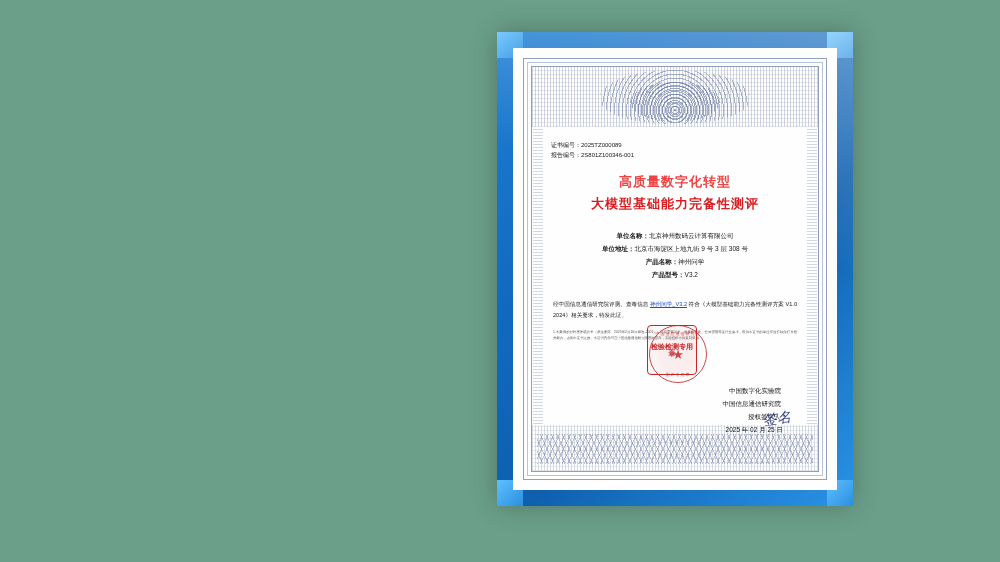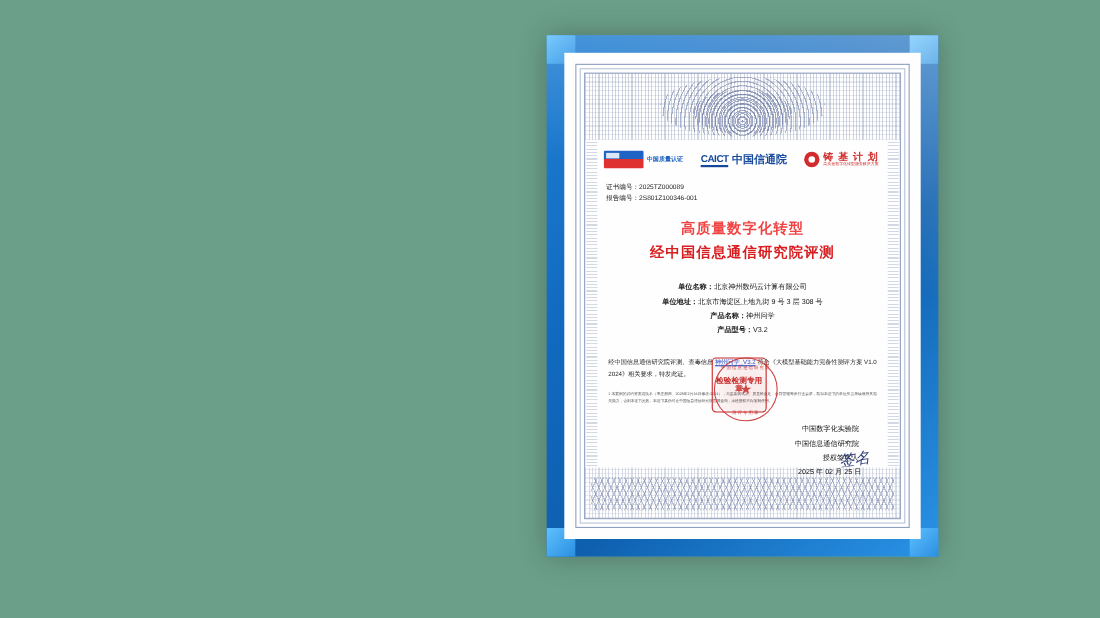--- a/index.html
+++ b/index.html
@@ -345,50 +345,33 @@
     <div class="guilloche-top"></div>
     <div class="rosette"></div>
     <div class="rosette2"></div>
     <div class="side-fill-l"></div>
     <div class="side-fill-r"></div>
     <div class="guilloche-bottom"></div>
     <div class="wave-bottom"></div>
 
     <div class="content">
 
-      <div class="logos">
-        <div class="logo-left">
-          <div class="logo-flag"></div>
-          <div class="logo-left-text">中国质量认证</div>
-        </div>
-        <div class="logo-mid">
-          <div class="caict-mark">CAICT</div>
-          <div class="caict-cn">中国信通院</div>
-        </div>
-        <div class="logo-right">
-          <div class="zhuji-badge"></div>
-          <div class="zhuji-text">
-            <div class="zhuji-main">铸 基 计 划</div>
-            <div class="zhuji-sub">高质量数字化转型服务解决方案</div>
-          </div>
-        </div>
-      </div>
 
       <div class="codes">
         <div>
           <span>证书编号：</span><span>2025TZ000089</span>
         </div>
         <div>
           <span>报告编号：</span><span>2S801Z100346-001</span>
         </div>
       </div>
 
       <div class="titles">
         <div class="title-main">高质量数字化转型</div>
-        <div class="title-sub">经中国信息通信研究院评测</div>
+        <div class="title-sub">大模型基础能力完备性测评</div>
       </div>
 
       <div class="fields">
         <div>
           <span class="field-label">单位名称：</span><span>北京神州数码云计算有限公司</span>
         </div>
         <div>
           <span class="field-label">单位地址：</span><span>北京市海淀区上地九街 9 号 3 层 308 号</span>
         </div>
         <div>

